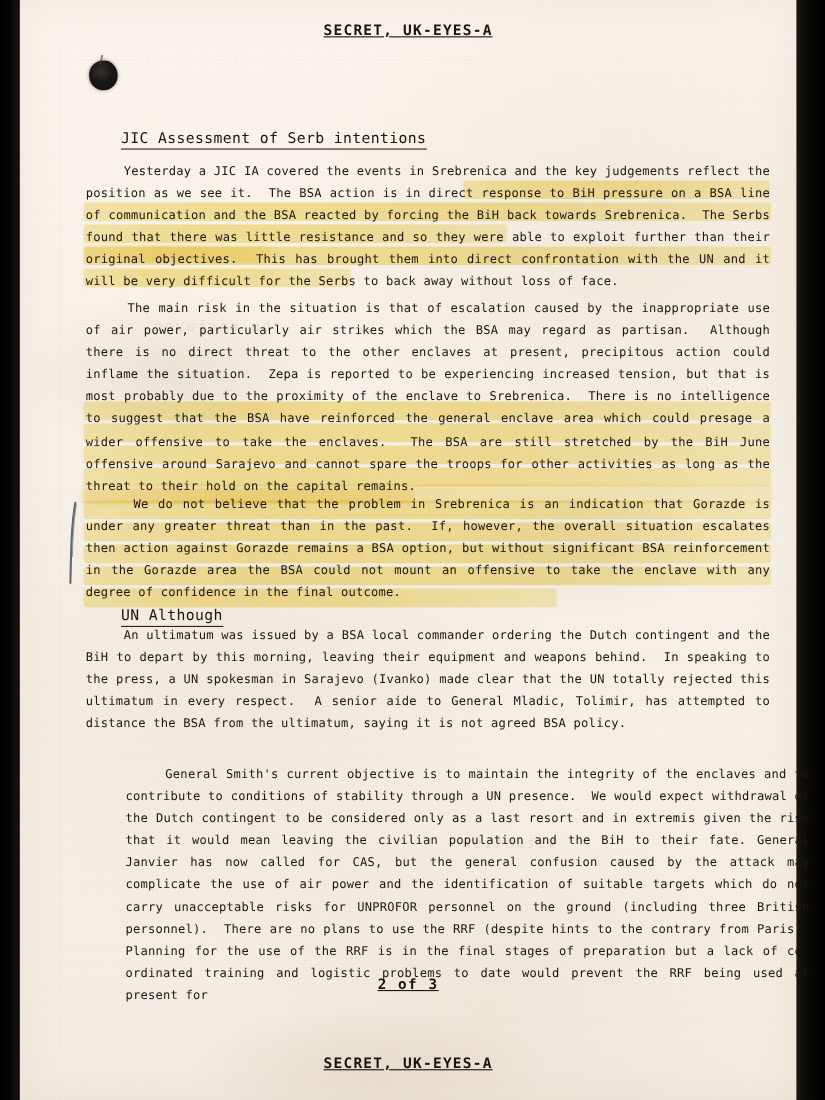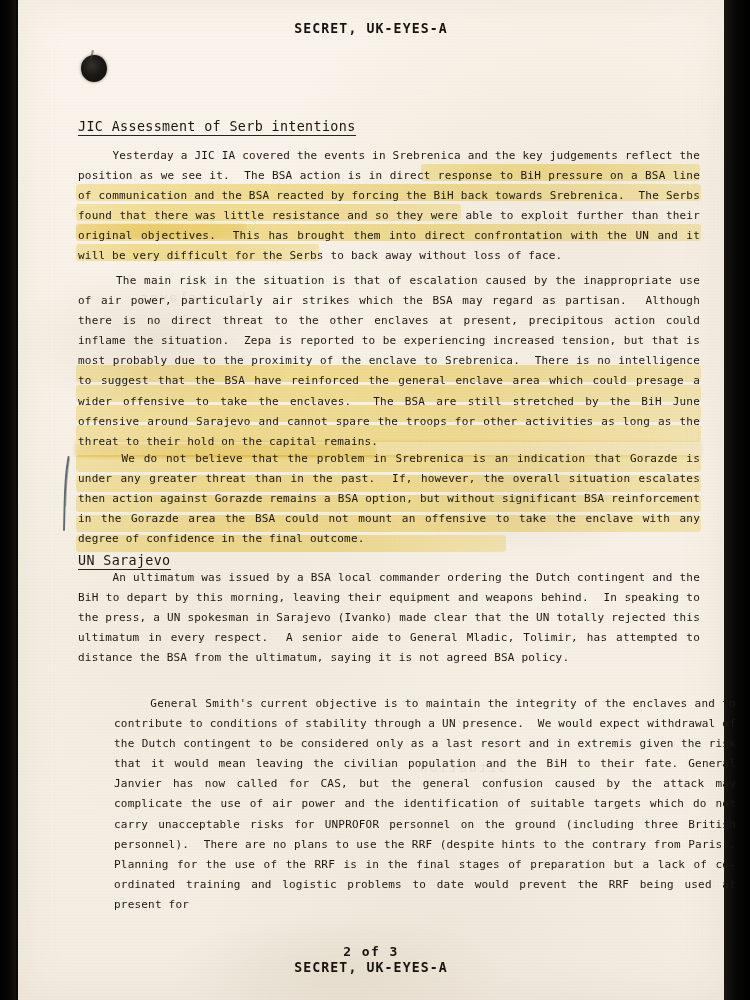--- a/index.html
+++ b/index.html
@@ -97,36 +97,38 @@
     height: 1000px;
   }
   .hdr-class, .ftr-class, .ftr-page {
     position: absolute;
     width: 706px;
     text-align: center;
     font-weight: bold;
     color: #17130e;
     font-size: 13.2px;
     letter-spacing: 1.1px;
+    text-decoration: underline;
   }
   .hdr-class { top: 21px; }
-  .ftr-page  { top: 944px; font-size: 13px; letter-spacing: 1.4px; }
+  .ftr-page  { top: 888px; font-size: 13px; letter-spacing: 1.4px; }
   .ftr-class { top: 960px; }
 
   .heading {
     position: absolute;
     left: 60px;
     font-size: 13.4px;
     color: #1b1610;
     letter-spacing: 0.35px;
     white-space: nowrap;
   }
   .heading .ul {
     border-bottom: 1px solid #2a2319;
     padding-bottom: 1px;
+    margin-left: 32px;
   }
   #heading-jic { top: 119px; }
   #heading-un  { top: 553px; }
 
   .para {
     position: absolute;
     left: 60px;
     width: 622px;
     font-size: 11px;
     line-height: 20.1px;
@@ -236,21 +238,21 @@
         <span class="ul">JIC Assessment of Serb intentions</span>
       </div>
 
       <div class="para" id="para-1">     Yesterday a JIC IA covered the events in Srebrenica and the key judgements reflect the position as we see it.  The BSA action is in direct response to BiH pressure on a BSA line of communication and the BSA reacted by forcing the BiH back towards Srebrenica.  The Serbs found that there was little resistance and so they were able to exploit further than their original objectives.  This has brought them into direct confrontation with the UN and it will be very difficult for the Serbs to back away without loss of face.</div>
 
       <div class="para" id="para-2">     The main risk in the situation is that of escalation caused by the inappropriate use of air power, particularly air strikes which the BSA may regard as partisan.  Although there is no direct threat to the other enclaves at present, precipitous action could inflame the situation.  Zepa is reported to be experiencing increased tension, but that is most probably due to the proximity of the enclave to Srebrenica.  There is no intelligence to suggest that the BSA have reinforced the general enclave area which could presage a wider offensive to take the enclaves.  The BSA are still stretched by the BiH June offensive around Sarajevo and cannot spare the troops for other activities as long as the threat to their hold on the capital remains.</div>
 
       <div class="para" id="para-3">     We do not believe that the problem in Srebrenica is an indication that Gorazde is under any greater threat than in the past.  If, however, the overall situation escalates then action against Gorazde remains a BSA option, but without significant BSA reinforcement in the Gorazde area the BSA could not mount an offensive to take the enclave with any degree of confidence in the final outcome.</div>
 
       <div class="heading" id="heading-un">
-        <span class="ul">UN Sarajevo</span>
+        <span class="ul">UN Although</span>
       </div>
 
       <div class="para" id="para-4">     An ultimatum was issued by a BSA local commander ordering the Dutch contingent and the BiH to depart by this morning, leaving their equipment and weapons behind.  In speaking to the press, a UN spokesman in Sarajevo (Ivanko) made clear that the UN totally rejected this ultimatum in every respect.  A senior aide to General Mladic, Tolimir, has attempted to distance the BSA from the ultimatum, saying it is not agreed BSA policy.</div>
 
       <div class="para" id="para-5">     General Smith's current objective is to maintain the integrity of the enclaves and to contribute to conditions of stability through a UN presence.  We would expect withdrawal of the Dutch contingent to be considered only as a last resort and in extremis given the risk that it would mean leaving the civilian population and the BiH to their fate. General Janvier has now called for CAS, but the general confusion caused by the attack may complicate the use of air power and the identification of suitable targets which do not carry unacceptable risks for UNPROFOR personnel on the ground (including three British personnel).  There are no plans to use the RRF (despite hints to the contrary from Paris).  Planning for the use of the RRF is in the final stages of preparation but a lack of co-ordinated training and logistic problems to date would prevent the RRF being used at present for</div>
 
       <div class="ftr-page">2 of 3</div>
 
       <div class="ftr-class">SECRET, UK-EYES-A</div>
 

